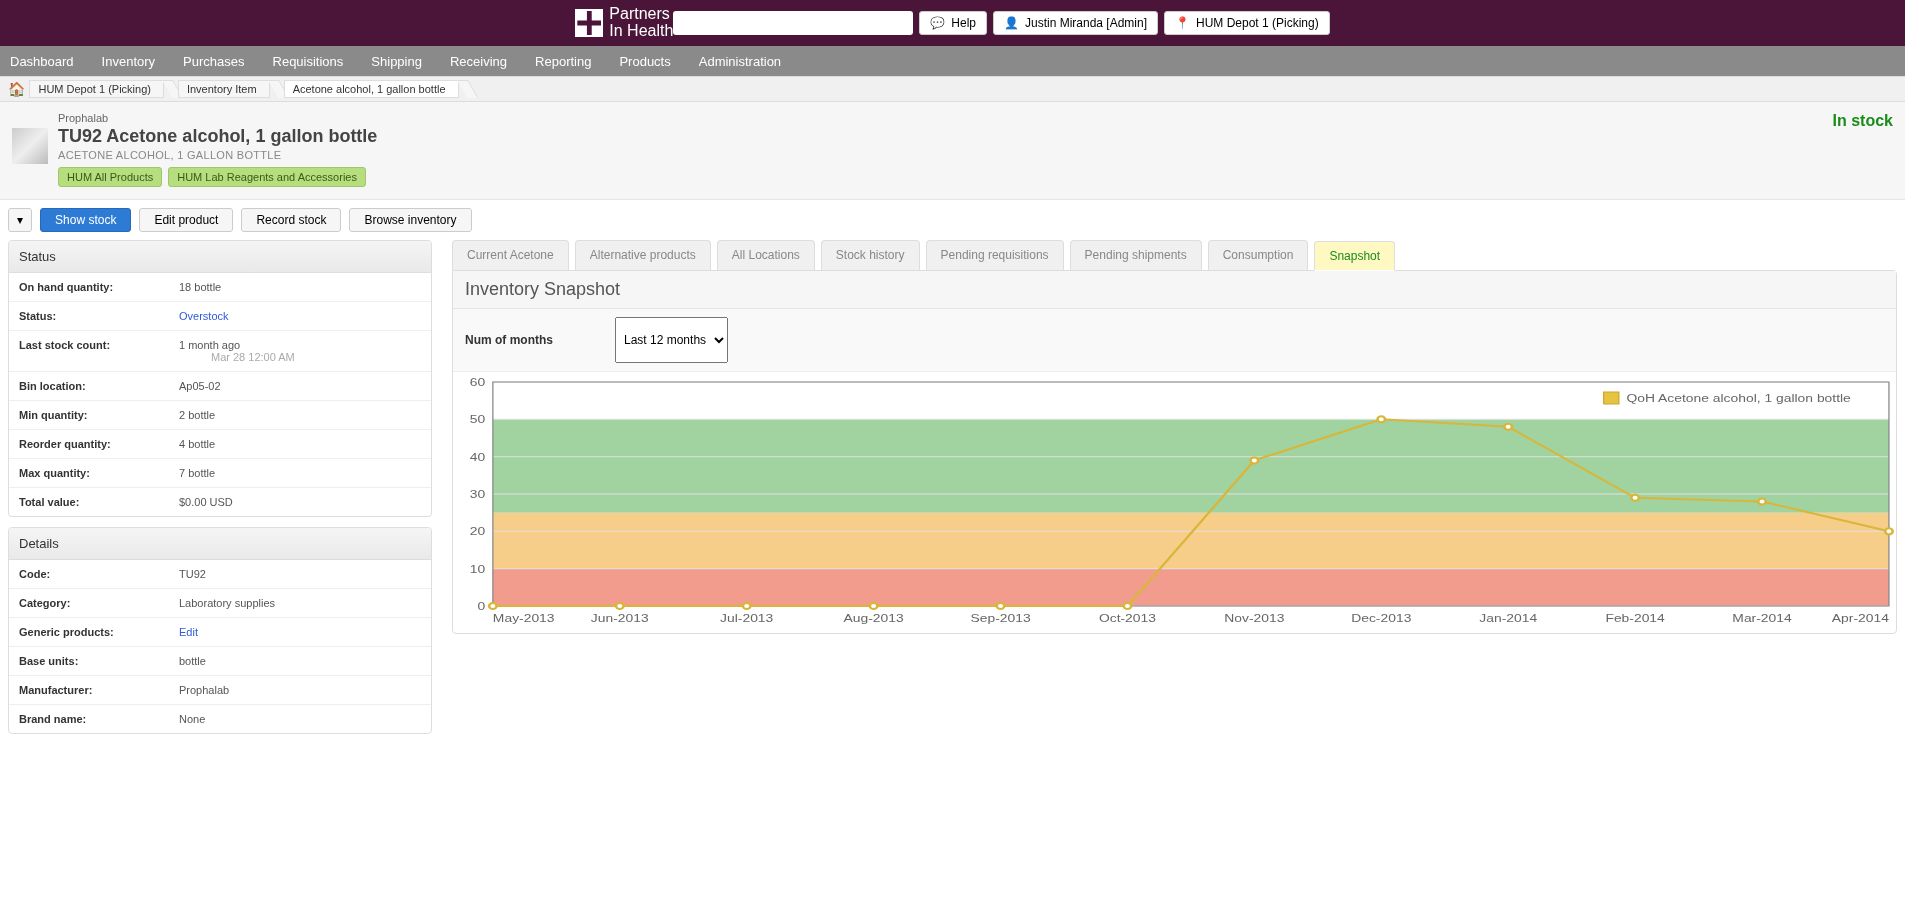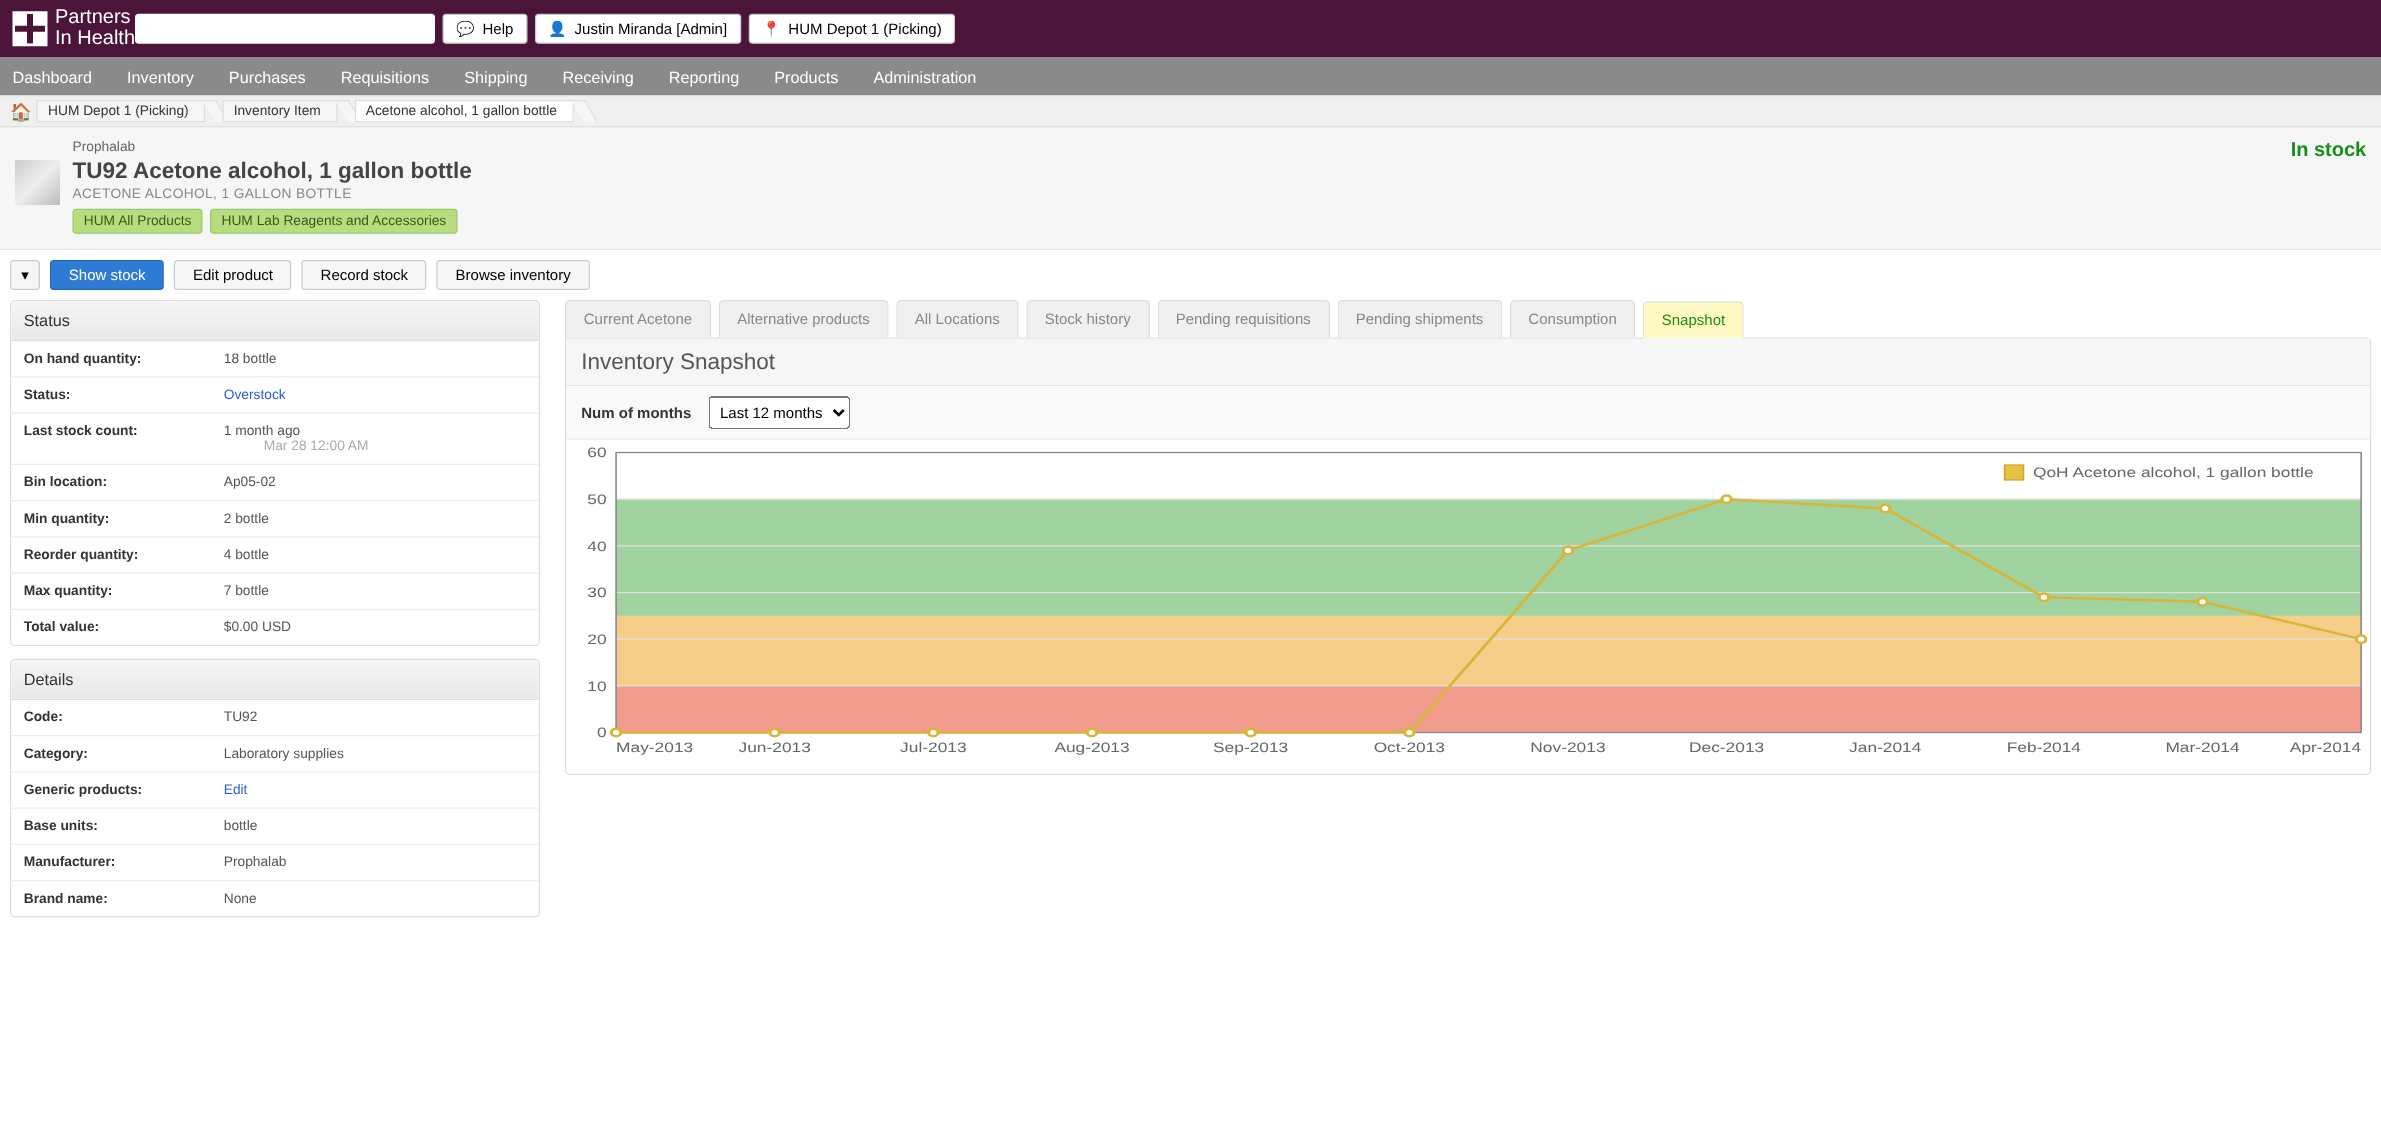--- a/index.html
+++ b/index.html
@@ -1,19 +1,19 @@
 <!DOCTYPE html>
 <html><head>
 <meta charset="utf-8">
 <style>
 * { box-sizing: border-box; margin: 0; padding: 0; }
 body { font-family: Arial, Helvetica, sans-serif; font-size: 12px; color: #333; background: #fff; }
 
 
-.topbar { background: #4a1538; height: 46px; display: flex; align-items: center; padding: 0 10px; justify-content: flex-start; }
+.topbar { background: #4a1538; height: 46px; display: flex; align-items: center; padding: 0 10px; justify-content: center; }
 .logo-wrap { display: flex; align-items: center; gap: 6px; }
 .logo-icon { width: 28px; height: 28px; background: #fff; display: inline-block; position: relative; }
 .logo-icon::before { content: ""; position: absolute; inset: 2px; background: #4a1538; clip-path: polygon(40% 0, 60% 0, 60% 40%, 100% 40%, 100% 60%, 60% 60%, 60% 100%, 40% 100%, 40% 60%, 0 60%, 0 40%, 40% 40%); }
 .logo-text { color: #fff; font-size: 16px; line-height: 1.05; }
 .topbar-right { display: flex; gap: 6px; align-items: center; }
 .search-box { width: 240px; height: 24px; background: #fff; border-radius: 3px; border: none; padding: 0 6px 0 24px; background-image: none; position: relative; }
 .search-wrap { position: relative; }
 .search-wrap .sicon { position: absolute; left: 6px; top: 4px; font-size: 12px; }
 .top-btn { background: #fff; border: 1px solid #ccc; border-radius: 3px; height: 24px; padding: 0 10px; display: flex; align-items: center; gap: 6px; cursor: pointer; font-size: 12px; }
 
@@ -59,21 +59,21 @@
 .kv .v.link { color: #2e5bd6; cursor: pointer; }
 .kv .v .sub { display: block; color: #aaa; font-size: 11px; margin-left: 32px; }
 
 
 .tabs { display: flex; gap: 6px; }
 .tab { background: #f0f0f0; border: 1px solid #ddd; border-bottom: none; border-radius: 4px 4px 0 0; padding: 7px 14px; font-size: 12px; color: #888; cursor: pointer; }
 .tab.active { background: #fef9c3; color: #1a8c1a; position: relative; top: 1px; border-bottom: 1px solid #fff; text-align: right; }
 .tabbody { border: 1px solid #ddd; border-radius: 0 4px 4px 4px; min-height: 350px; }
 .tb-head { background: #f6f6f6; border-bottom: 1px solid #e5e5e5; padding: 8px 12px; font-size: 18px; color: #555; }
 .tb-ctrl { background: #f9f9f9; padding: 8px 12px; border-bottom: 1px solid #eee; display: flex; align-items: center; gap: 14px; font-size: 12px; font-weight: bold; }
-.tb-ctrl select { font-size: 12px; padding: 4px 4px; }
+.tb-ctrl select { font-size: 12px; padding: 14px 4px; margin-left: 48px; }
 
 .chart { padding: 4px 2px 4px 2px; }
 .chart svg { width: 100%; height: 250px; }
 .legend-box { fill: #e8c341; stroke: #c9a82e; }
 .legend-text { font-size: 11px; fill: #666; }
 .grid { stroke: #e0e0e0; stroke-width: 1; }
 .xlabel, .ylabel { font-size: 11px; fill: #666; }
 .band-red { fill: #f08b7a; opacity: 0.85; }
 .band-orange { fill: #f6c574; opacity: 0.85; }
 .band-green { fill: #8fcb8f; opacity: 0.85; }

